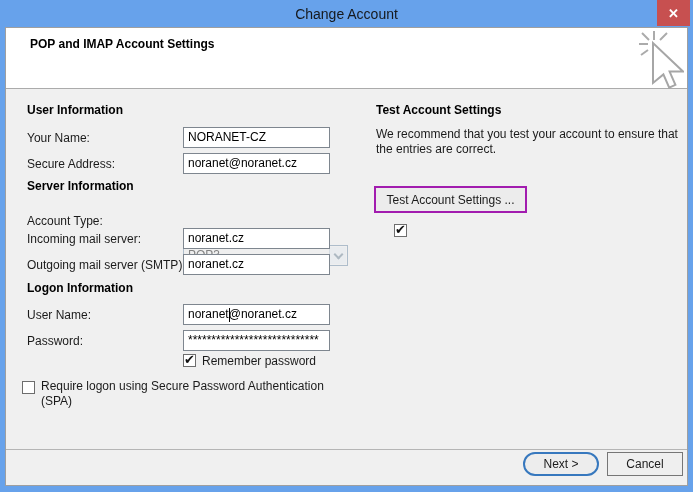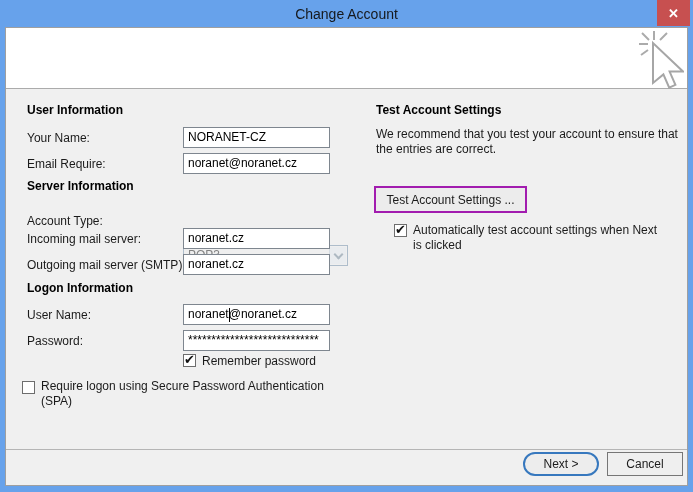--- a/index.html
+++ b/index.html
@@ -80,41 +80,42 @@
   <div class="titlebar">
     <span>Change Account</span>
   </div>
   <div class="close-btn">
     <span>✕</span>
   </div>
 
   <div class="frame"></div>
 
   <div class="headerband"></div>
+  <div class="abs heading" style="left:30px; top:37px; font-size:12px;">POP and IMAP Account Settings</div>
   <div class="abs" style="left:638px; top:31px;">
     <svg width="46" height="58" viewBox="0 0 46 58">
       <g stroke="#ABABAB" stroke-width="2" fill="none">
         <line x1="16" y1="0" x2="16" y2="9"></line>
         <line x1="1" y1="13" x2="10" y2="13"></line>
         <line x1="4" y1="2" x2="11" y2="9"></line>
         <line x1="29" y1="2" x2="22" y2="9"></line>
         <line x1="3" y1="24" x2="10" y2="19"></line>
       </g>
       <path d="M0 0 L0 40 L10.4 31.4 L16.2 44.6 L22.4 41.8 L16.6 28.6 L30 28.4 Z" transform="translate(15,12)" fill="#FFFFFF" stroke="#A6A6A6" stroke-width="2"></path>
     </svg>
   </div>
 
   <div class="abs heading" style="left:27px; top:103px;">User Information</div>
 
   <div class="abs label" style="left:27px; top:131px;">Your Name:</div>
   <div class="tb" style="left:183px; top:127px;">
     <span>NORANET-CZ</span>
   </div>
 
-  <div class="abs label" style="left:27px; top:157px;">Email Require:</div>
+  <div class="abs label" style="left:27px; top:157px;">Secure Address:</div>
   <div class="tb" style="left:183px; top:153px;">
     <span>noranet@noranet.cz</span>
   </div>
 
   <div class="abs heading" style="left:27px; top:179px;">Server Information</div>
 
   <div class="abs label" style="left:27px; top:206px;margin-top:8px;">Account Type:</div>
   <div class="combo" style="left:183px; top:202px;">
     <span>POP3</span>
     <span class="arrowbox">
@@ -156,21 +157,20 @@
   <div class="abs heading" style="left:376px; top:103px;">Test Account Settings</div>
   <div class="abs label wrap" style="left:376px; top:127px; width:304px;">We recommend that you test your account to ensure that the entries are correct.</div>
 
   <div class="btn" style="left:374px; top:186px; width:153px; height:27px;">
     <span>Test Account Settings ...</span>
   </div>
 
   <div class="cb-box" style="left:394px; top:224px;">
     <span class="mark">✔</span>
   </div>
-  <div class="abs label wrap" style="left:413px; top:223px; width:248px;">Automatically test account settings when Next is clicked</div>
 
 
   <div class="divider-footer"></div>
 
   <div class="btn default" style="left:523px; top:452px; width:76px; height:24px;border-radius:12px;">
     <span>Next &gt;</span>
   </div>
   <div class="btn dark" style="left:607px; top:452px; width:76px; height:24px;">
     <span>Cancel</span>
   </div>

